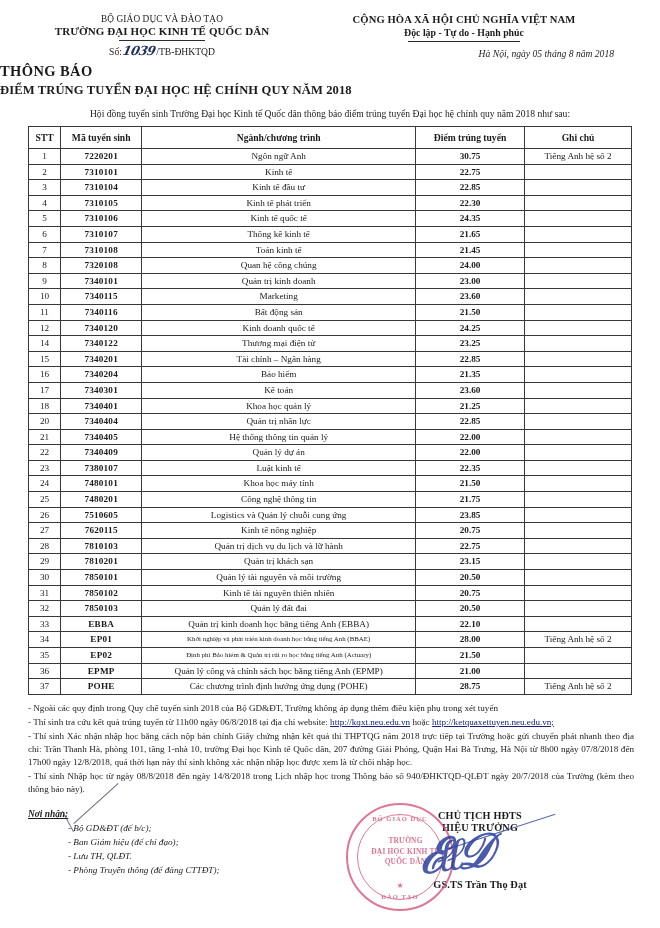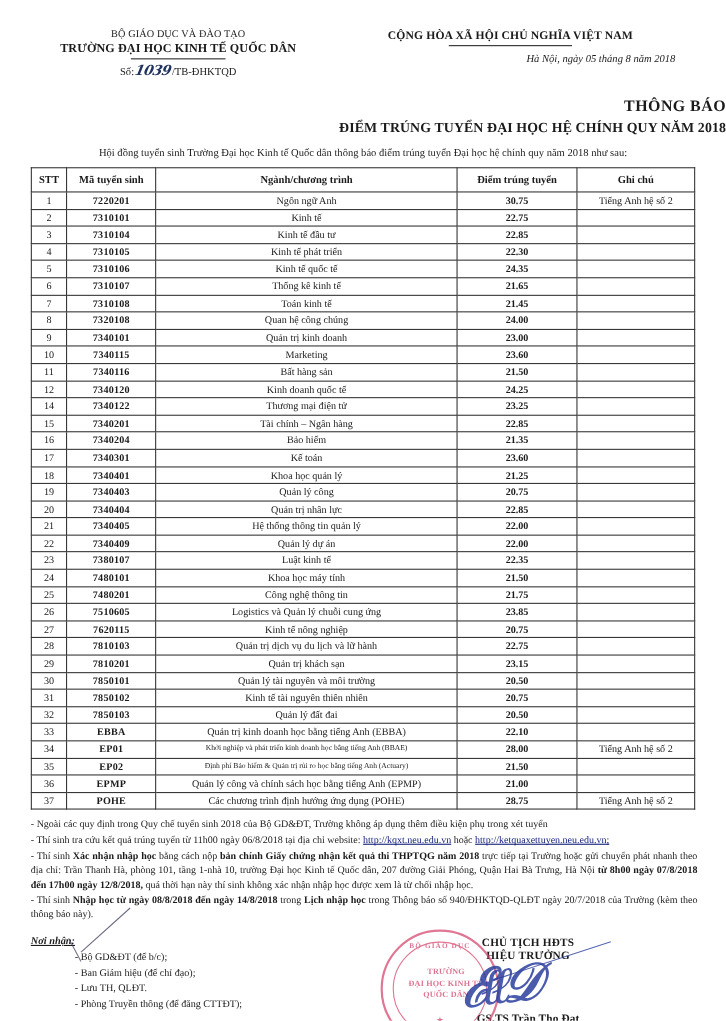--- a/index.html
+++ b/index.html
@@ -19,21 +19,21 @@
     position: relative;
     width: 660px;
     height: 928px;
     padding: 0;
     box-sizing: border-box;
   }
 
   
   .header {
     display: flex;
-    padding: 27px 28px 0 28px;
+    padding: 14px 28px 0 28px;
     box-sizing: border-box;
   }
   .hdr-left {
     width: 268px;
     text-align: center;
     position: relative;
   }
   .hdr-right {
     flex: 1;
     text-align: center;
@@ -90,22 +90,22 @@
   .place-date {
     font-size: 9.6px;
     font-style: italic;
     text-align: right;
     margin-top: 6px;
     padding-right: 18px;
   }
 
   
   .title-block {
-    text-align: right;
-    margin-top: 18px;
+    text-align: left;
+    margin-top: 4px;
   }
   .title-main {
     font-size: 14.5px;
     font-weight: bold;
     letter-spacing: .4px;
   }
   .title-sub {
     font-size: 12.6px;
     font-weight: bold;
     margin-top: 3px;
@@ -163,21 +163,21 @@
   .notes {
     padding: 7px 26px 0 28px;
     box-sizing: border-box;
     font-size: 9.1px;
     line-height: 1.44;
     text-align: justify;
   }
   .notes p {
     margin: 0 0 1px 0;
   }
-  .notes b { font-weight: bold; }
+  .notes b { font-weight: normal; }
   .link {
     color: #14227a;
     text-decoration: underline;
   }
 
   
   .footer {
     display: flex;
     padding: 12px 28px 0 28px;
     box-sizing: border-box;
@@ -190,20 +190,21 @@
   .recipients-title {
     font-size: 9.4px;
     font-style: italic;
     font-weight: bold;
     text-decoration: underline;
   }
   .recipients ul {
     list-style: none;
     margin: 3px 0 0 0;
     padding: 0 0 0 40px;
+    font-style: italic;
   }
   .recipients li {
     font-size: 9.2px;
     line-height: 1.52;
   }
   .sig-block {
     flex: 1;
     text-align: center;
     position: relative;
     padding-top: 1px;
@@ -331,20 +332,21 @@
     <div class="hdr-left">
       <div class="org-line1">BỘ GIÁO DỤC VÀ ĐÀO TẠO</div>
       <div class="org-line2">TRƯỜNG ĐẠI HỌC KINH TẾ QUỐC DÂN</div>
       <div class="rule-short"></div>
       <div class="doc-number">
         <span>Số:</span><span class="handwrite">1039</span><span>/TB-ĐHKTQD</span>
       </div>
     </div>
     <div class="hdr-right">
       <div class="nation-line1">CỘNG HÒA XÃ HỘI CHỦ NGHĨA VIỆT NAM</div>
+      <div class="nation-line2">Độc lập - Tự do - Hạnh phúc</div>
       <div class="rule-medium"></div>
       <div class="place-date">Hà Nội, ngày 05 tháng 8 năm 2018</div>
     </div>
   </div>
 
   <div class="title-block">
     <div class="title-main">THÔNG BÁO</div>
     <div class="title-sub">ĐIỂM TRÚNG TUYỂN ĐẠI HỌC HỆ CHÍNH QUY NĂM 2018</div>
   </div>
 
@@ -435,21 +437,21 @@
           <tr>
             <td class="stt">10</td>
             <td class="code">7340115</td>
             <td class="major">Marketing</td>
             <td class="score">23.60</td>
             <td class="note"></td>
           </tr>
           <tr>
             <td class="stt">11</td>
             <td class="code">7340116</td>
-            <td class="major">Bất hàng sản</td>
+            <td class="major">Bất động sản</td>
             <td class="score">21.50</td>
             <td class="note"></td>
           </tr>
           <tr>
             <td class="stt">12</td>
             <td class="code">7340120</td>
             <td class="major">Kinh doanh quốc tế</td>
             <td class="score">24.25</td>
             <td class="note"></td>
           </tr>
@@ -479,27 +481,20 @@
             <td class="code">7340301</td>
             <td class="major">Kế toán</td>
             <td class="score">23.60</td>
             <td class="note"></td>
           </tr>
           <tr>
             <td class="stt">18</td>
             <td class="code">7340401</td>
             <td class="major">Khoa học quản lý</td>
             <td class="score">21.25</td>
-            <td class="note"></td>
-          </tr>
-          <tr>
-            <td class="stt">19</td>
-            <td class="code">7340403</td>
-            <td class="major">Quản lý công</td>
-            <td class="score">20.75</td>
             <td class="note"></td>
           </tr>
           <tr>
             <td class="stt">20</td>
             <td class="code">7340404</td>
             <td class="major">Quản trị nhân lực</td>
             <td class="score">22.85</td>
             <td class="note"></td>
           </tr>
           <tr>

